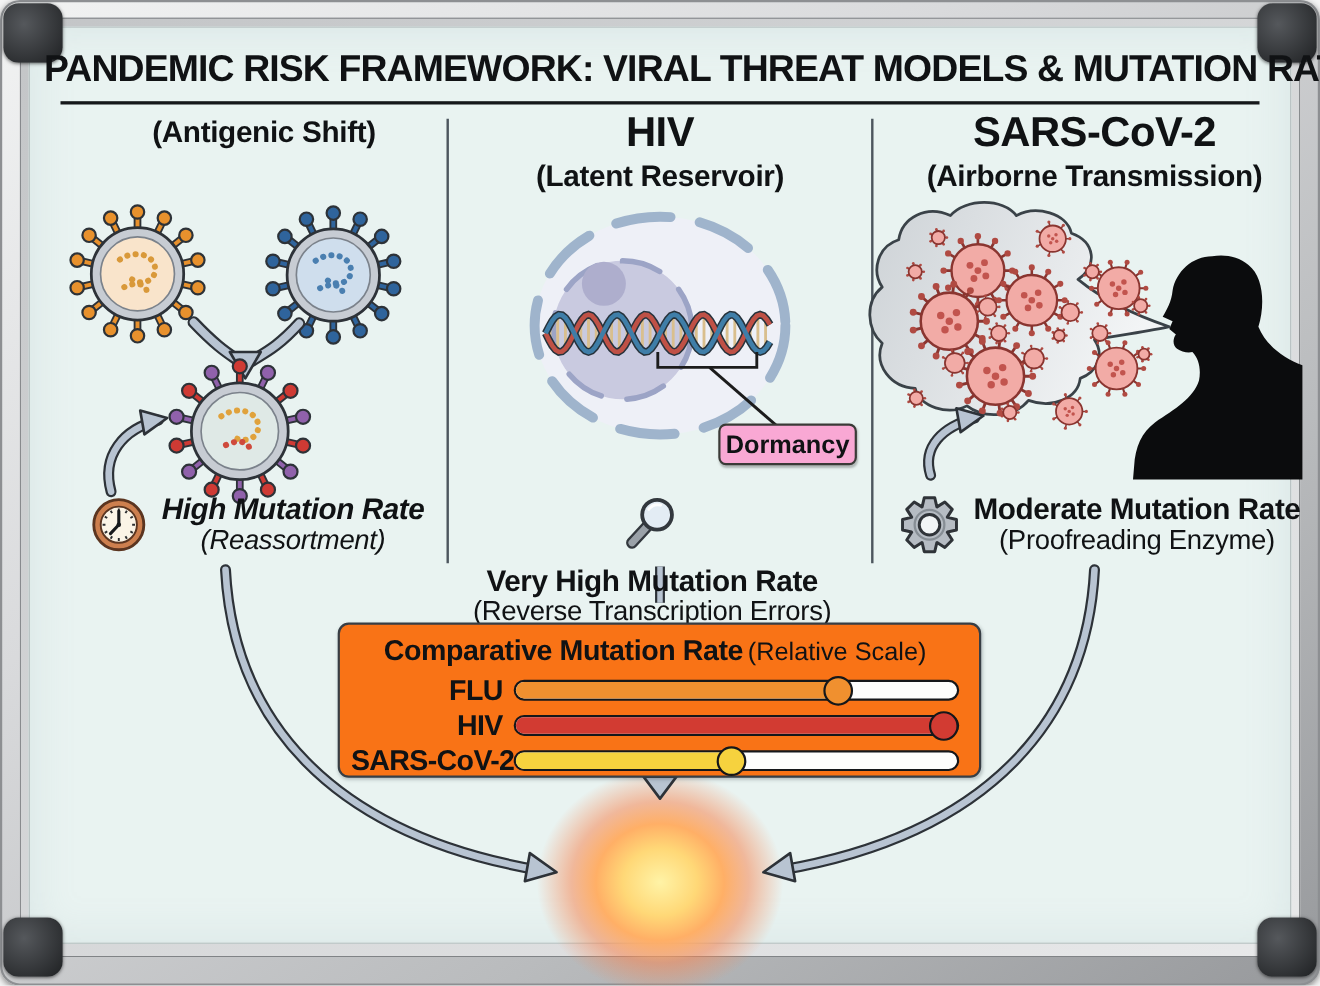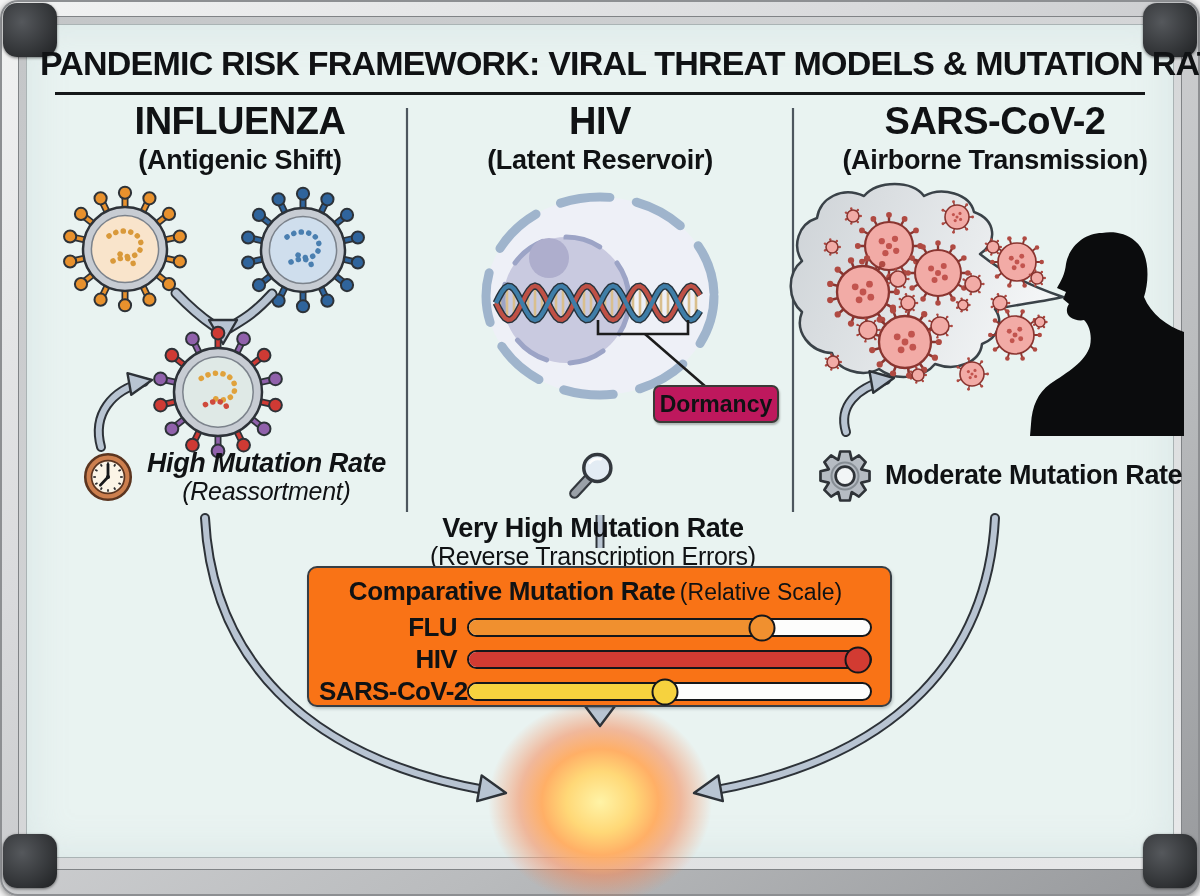--- a/index.html
+++ b/index.html
@@ -29,21 +29,21 @@
   .ch3{left:800px;top:102px;width:390px;}
   .rate{position:absolute;z-index:4;display:flex;align-items:center;gap:13px;}
   .rate .rt{text-align:center;line-height:1.08;color:#101214;}
   .rate .r-main{font-size:27px;font-weight:800;letter-spacing:-0.4px;white-space:nowrap;}
   .rate .r-sub{font-size:25px;font-weight:500;letter-spacing:-0.3px;white-space:nowrap;}
   .rate1{left:82px;top:449px;font-style:italic;}
   .rate2{left:430px;top:449px;flex-direction:column;}
   .rate3{left:818px;top:449px;}
   
   .dormancy{position:absolute;z-index:4;left:653px;top:385px;width:122px;height:34px;
-    background:#be185d;border:2.5px solid #3a3a37;border-radius:7px;display:flex;align-items:center;
+    background:#f9a8d4;border:2.5px solid #3a3a37;border-radius:7px;display:flex;align-items:center;
     justify-content:center;font-size:23px;font-weight:800;color:#101214;box-shadow:1px 2px 2px rgba(0,0,0,.25);}
   
   .comp-box{position:absolute;z-index:4;left:307px;top:566px;width:585px;height:141px;box-sizing:border-box;
     background:#f97316;border:2.5px solid #373e45;border-radius:10px;padding:6px 18px 10px 10px;
     box-shadow:1px 2px 3px rgba(40,50,60,.25);}
   .comp-title{text-align:center;margin:2px 0 5px 0;white-space:nowrap;}
   .ct-main{font-size:26px;font-weight:800;letter-spacing:-0.4px;color:#101214;}
   .ct-sub{font-size:23px;font-weight:400;color:#101214;}
   .srow{display:flex;align-items:center;gap:10px;height:31px;margin-top:1px;}
   .slabel{width:138px;text-align:right;font-size:26px;font-weight:800;letter-spacing:-0.6px;
@@ -774,21 +774,20 @@
         <path d="M 846 432 C 838 406 857 388 886 380" fill="none" stroke="#2d3238" stroke-width="10" stroke-linecap="round"></path>
         <path d="M 846 432 C 838 406 857 388 886 380" fill="none" stroke="#b8c4d2" stroke-width="6" stroke-linecap="round"></path>
         <path d="M 0 0 L -23 11 L -23 -11 Z" transform="translate(894 378) rotate(-10)" fill="#b8c4d2" stroke="#2d3238" stroke-width="2.4" stroke-linejoin="round"></path>
       </g>
     </svg>
 
   <div class="txt main-title">PANDEMIC RISK FRAMEWORK: VIRAL THREAT MODELS &amp; MUTATION RATES</div>
   <div class="title-rule"></div>
 
   <div class="txt col-head ch1">
-    <div class="ct">INFLUENZA</div>
     <div class="cs">(Antigenic Shift)</div>
   </div>
   <div class="txt col-head ch2">
     <div class="ct">HIV</div>
     <div class="cs">(Latent Reservoir)</div>
   </div>
   <div class="txt col-head ch3">
     <div class="ct">SARS-CoV-2</div>
     <div class="cs">(Airborne Transmission)</div>
   </div>
@@ -837,20 +836,21 @@
   <div class="rate rate3">
     <svg width="54" height="54" viewBox="0 0 52 52">
       <g id="gear-shape">
           <path d="M 41.8 19.6 L 49.6 21.4 L 49.6 30.6 L 41.8 32.4 L 41.6 32.6 L 45.9 39.4 L 39.4 45.9 L 32.6 41.6 L 32.4 41.8 L 30.6 49.6 L 21.4 49.6 L 19.6 41.8 L 19.4 41.6 L 12.6 45.9 L 6.1 39.4 L 10.4 32.6 L 10.2 32.4 L 2.4 30.6 L 2.4 21.4 L 10.2 19.6 L 10.4 19.4 L 6.1 12.6 L 12.6 6.1 L 19.4 10.4 L 19.6 10.2 L 21.4 2.4 L 30.6 2.4 L 32.4 10.2 L 32.6 10.4 L 39.4 6.1 L 45.9 12.6 L 41.6 19.4 Z" fill="#b6bcc3" stroke="#2f3338" stroke-width="2.6" stroke-linejoin="round"></path>
         </g>
       <circle cx="26" cy="26" r="13" fill="none" stroke="#878e95" stroke-width="2"></circle>
       <circle cx="26" cy="26" r="9" fill="#f2f5f6" stroke="#2f3338" stroke-width="2.6"></circle>
     </svg>
     <div class="rt">
       <div class="r-main">Moderate Mutation Rate</div>
+      <div class="r-sub">(Proofreading Enzyme)</div>
     </div>
   </div>
 
   <div class="dormancy">Dormancy</div>
 
   <div class="comp-box">
     <div class="comp-title">
       <span class="ct-main">Comparative Mutation Rate</span>
       <span class="ct-sub">(Relative Scale)</span>
     </div>

